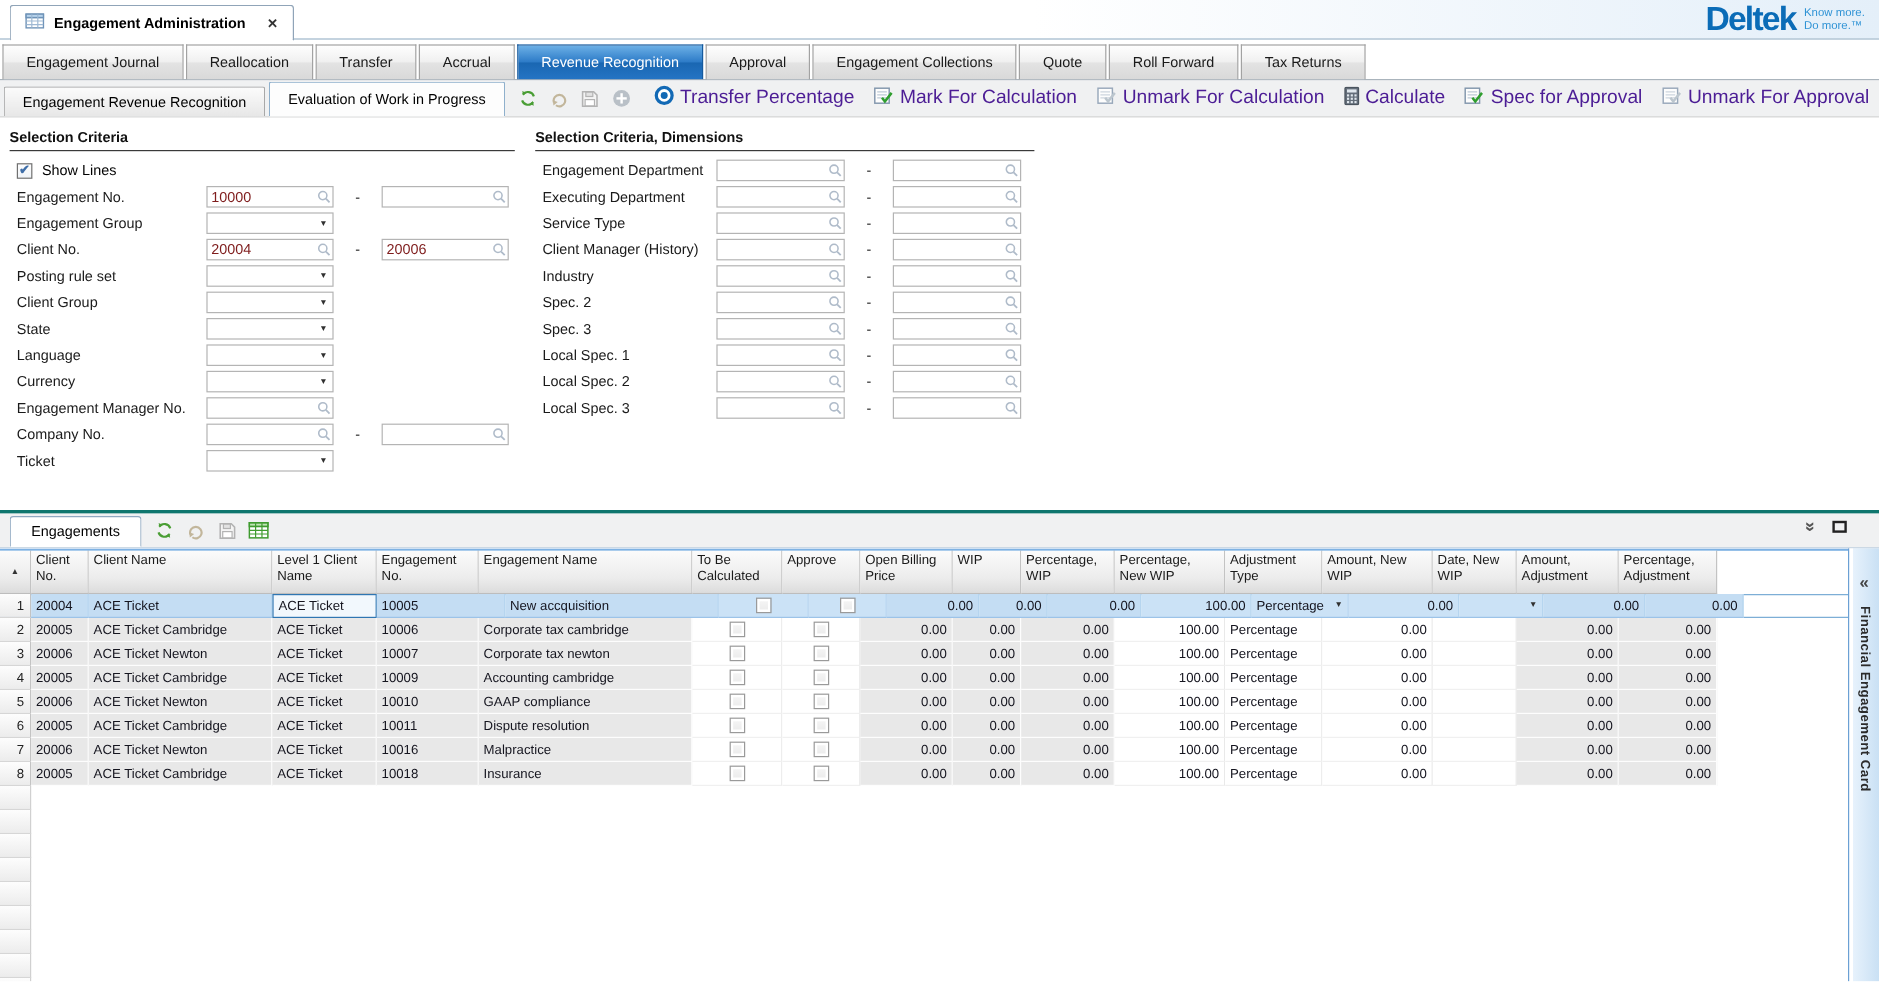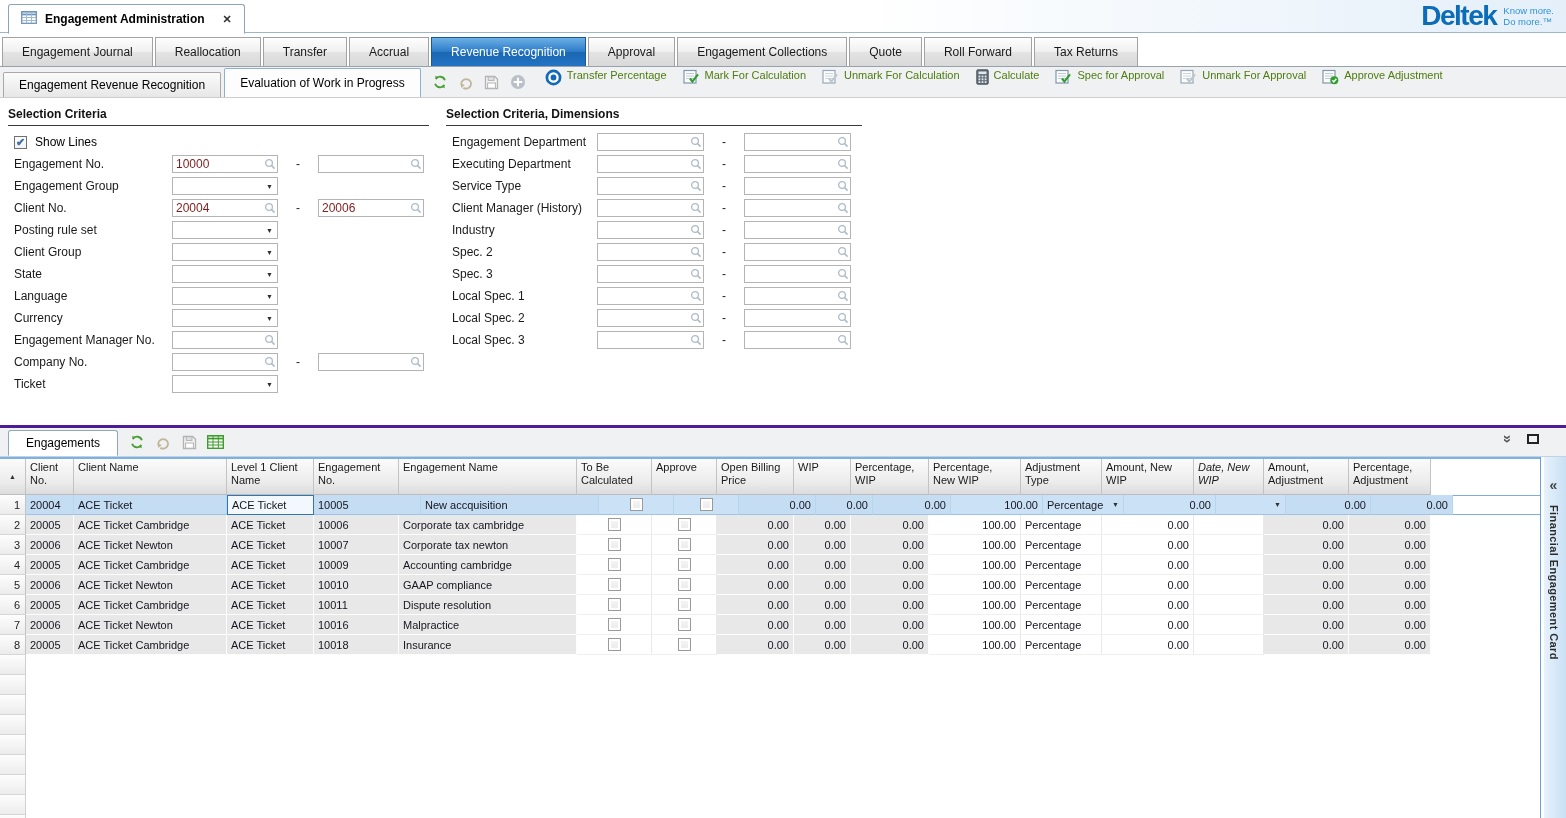--- a/index.html
+++ b/index.html
@@ -16,39 +16,39 @@
 .maintabs{display:flex;gap:2px;padding:4px 0 0 2px;height:34px;background:#fff;border-bottom:1px solid #96a2ac}
 .maintab{display:flex;align-items:center;justify-content:center;padding:0 19px;font-size:12px;color:#1a1a1a;background:linear-gradient(#fefefe,#f0f0f0 48%,#e3e3e3 52%,#d9d9d9);border:1px solid #a2a2a2;border-bottom:none;white-space:nowrap}
 .maintab.active{background:linear-gradient(#6cb0e6,#2e7cc8 48%,#1a67b2 52%,#2474c4);color:#fff;border-color:#155a9e}
 
 .subbar{height:31px;background:#f0f1f2;border-bottom:1px solid #cdcdcd;display:flex;align-items:flex-end;position:relative}
 .subtabs{display:flex;align-items:flex-end;height:100%}
 .subtab{height:25px;display:flex;align-items:center;padding:0 15px;font-size:12px;background:linear-gradient(#fbfbfb,#e7e7e7);border:1px solid #a8a8a8;border-bottom:none;border-radius:2px 2px 0 0;margin-left:3px;white-space:nowrap}
 .subtab.active{background:#fdfdfd;height:29px;border-color:#8fb0cc}
 .tb{display:flex;align-items:center;height:100%;margin-left:6px}
 .ibtn{width:24px;height:24px;display:flex;align-items:center;justify-content:center;margin:0 1px}
-.tbtn{display:flex;gap:5px;padding:0 8px;font-size:11px;height:26px;white-space:nowrap;color:#4d7c0f}
+.tbtn{display:flex;align-items:center;gap:5px;padding:0 8px;font-size:16px;height:26px;white-space:nowrap;color:#4c1d95}
 
 .forms{position:relative;height:327px;background:#fff}
 .fcol{position:absolute;top:9px}
 .fhead{font-size:12px;font-weight:bold;color:#111;border-bottom:1px solid #3a3a3a;padding:0 0 4px 0;margin-bottom:5px}
 .showlines{display:flex;align-items:center;gap:8px;font-size:12px;height:22px;padding-left:6px}
 .cbx{width:13px;height:13px;border:1px solid #707070;background:linear-gradient(#fdfdfd,#f0f4f8);display:flex;align-items:center;justify-content:center;font-size:11px;color:#3f6ea8;font-weight:bold;line-height:10px}
 .frow{display:flex;align-items:center;height:22px;font-size:12px;padding-left:6px}
 .flabel{width:158px;color:#1a1a1a;white-space:nowrap}
 .fcol.dims .flabel{width:145px}
 .sbox{position:relative;width:106px;height:18px;border:1px solid #b4b4b4;background:#fff;display:flex;align-items:center}
 .fcol.dims .sbox{width:107px}
 .sbox input{border:0;outline:none;width:calc(100% - 16px);height:15px;font-size:12px;padding:0 0 0 3px;font-family:"Liberation Sans",sans-serif;color:#7f1d1d;background:transparent}
 .mag{position:absolute;right:1px;top:2px;opacity:.9}
 .dash{width:40px;text-align:center;color:#222}
 .ddbox{position:relative;width:106px;height:18px;border:1px solid #b4b4b4;background:#fff}
 .ddarrow{position:absolute;right:4px;top:5px;font-size:7px;color:#303030;line-height:8px}
 
-.panel{position:absolute;left:0;right:0;top:425px;bottom:0;background:#fff;border-top:3px solid #4c1d95}
+.panel{position:absolute;left:0;right:0;top:425px;bottom:0;background:#fff;border-top:3px solid #0f766e}
 .paneltabs{height:29px;background:#f0f1f2;border-bottom:1px solid #c3d2e0;display:flex;align-items:flex-end;position:relative}
 .ptab{height:26px;margin-left:8px;padding:0 17px;background:#fff;border:1px solid #8fa8c0;border-bottom:1px solid #fff;border-radius:3px 3px 0 0;display:flex;align-items:center;font-size:12px;position:relative;z-index:2}
 .pright{position:absolute;right:27px;top:5px;display:flex;gap:15px;align-items:center}
 .chevdown{display:inline-block;transform:rotate(90deg);font-size:15px;font-weight:bold;color:#555;line-height:12px}
 .maxbox{width:12px;height:10px;border:2px solid #222;background:transparent}
 .tablewrap{position:absolute;left:0;top:29px;right:26px;bottom:0;overflow:hidden;background:#fff}
 .bluetop{height:2px;background:#7db1e3}
 .thead{display:flex;height:36px}
 .hcell{flex:none;border-right:1px solid #c3c3c3;border-bottom:1px solid #bdbdbd;font-size:11px;line-height:13px;padding:2px 3px 0 4px;background:linear-gradient(#fbfbfb,#ececec 65%,#dcdcdc);overflow:hidden;color:#1a1a1a}
 .corner{width:26px;display:flex;align-items:center;justify-content:center;padding:0}
@@ -569,21 +569,21 @@
           <div class="hcell" style="width: 85px;">Engagement No.</div>
           <div class="hcell" style="width: 178px;">Engagement Name</div>
           <div class="hcell" style="width: 75px;">To Be Calculated</div>
           <div class="hcell" style="width: 65px;">Approve</div>
           <div class="hcell" style="width: 77px;">Open Billing Price</div>
           <div class="hcell" style="width: 57px;">WIP</div>
           <div class="hcell" style="width: 78px;">Percentage, WIP</div>
           <div class="hcell" style="width: 92px;">Percentage, New WIP</div>
           <div class="hcell" style="width: 81px;">Adjustment Type</div>
           <div class="hcell" style="width: 92px;">Amount, New WIP</div>
-          <div class="hcell" style="width: 70px; font-style: italic;">Date, New WIP</div>
+          <div class="hcell" style="width: 70px;">Date, New WIP</div>
           <div class="hcell" style="width: 85px;">Amount, Adjustment</div>
           <div class="hcell" style="width: 82px;">Percentage, Adjustment</div>
         </div>
       <div id="tbody">
           <div class="trow sel">
             <div class="gcell">1</div>
             <div class="cell gray" style="width: 48px;">
               <span>20004</span>
             </div>
             <div class="cell gray" style="width: 153px;">

